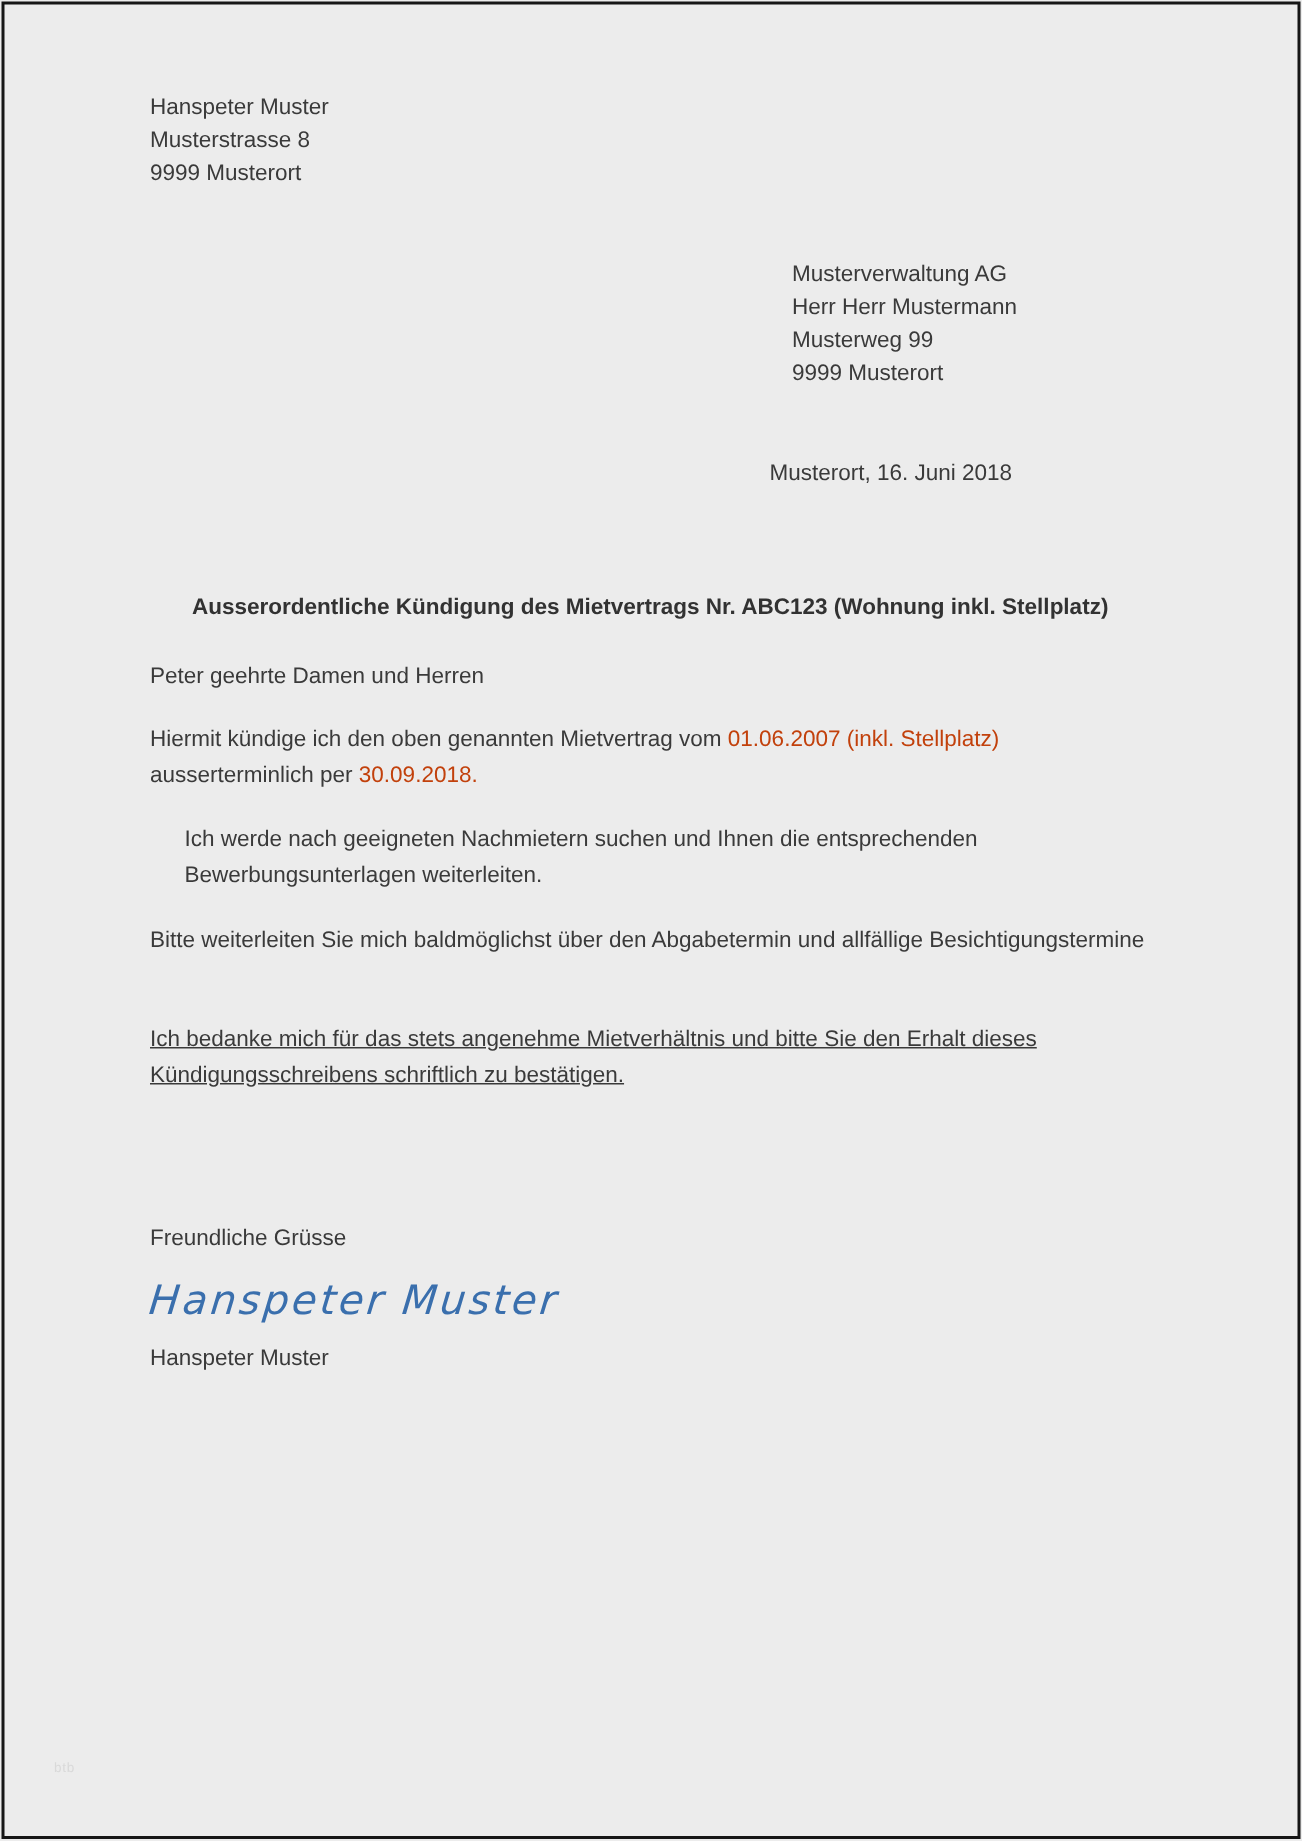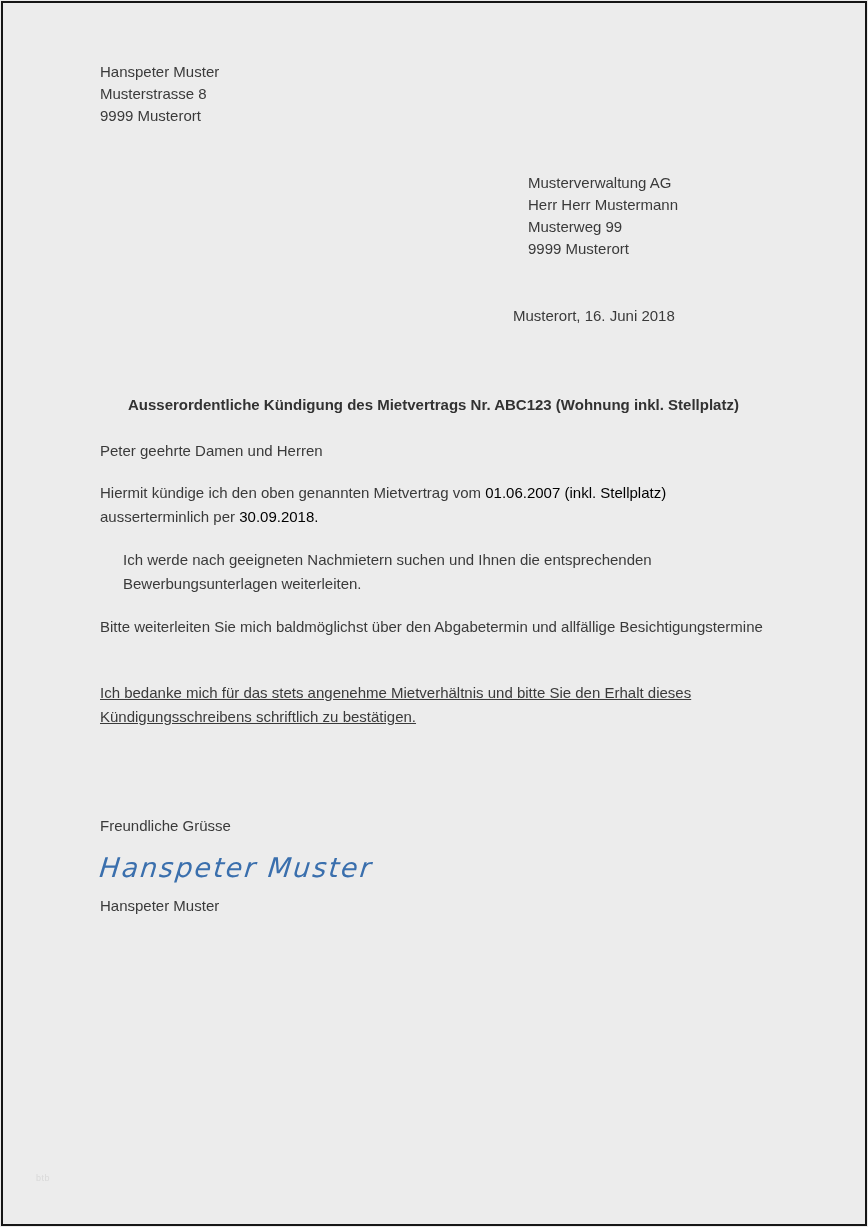--- a/index.html
+++ b/index.html
@@ -31,21 +31,21 @@
     white-space: nowrap;
     line-height: 22px;
     margin-left: 28px;
   }
   .salutation { left: 100px; top: 439px; line-height: 24px; }
   .para { left: 100px; width: 676px; line-height: 24px; }
   .intro { top: 481px; }
   .p1 { top: 548px; margin-left: 23px; }
   .p2 { top: 615px; }
   .p3 { top: 681px; text-decoration: underline; }
-  .muted { color: #000000; }
+  .muted { color: #c2410c; }
   .closing { left: 100px; top: 814px; line-height: 24px; }
   .signature {
     left: 98px; top: 852px;
     font-family: "DejaVu Sans", sans-serif;
     font-style: italic;
     font-size: 27px;
     letter-spacing: 2px;
     color: #3a6fad;
     transform: skewX(-6deg);
     transform-origin: left bottom;

